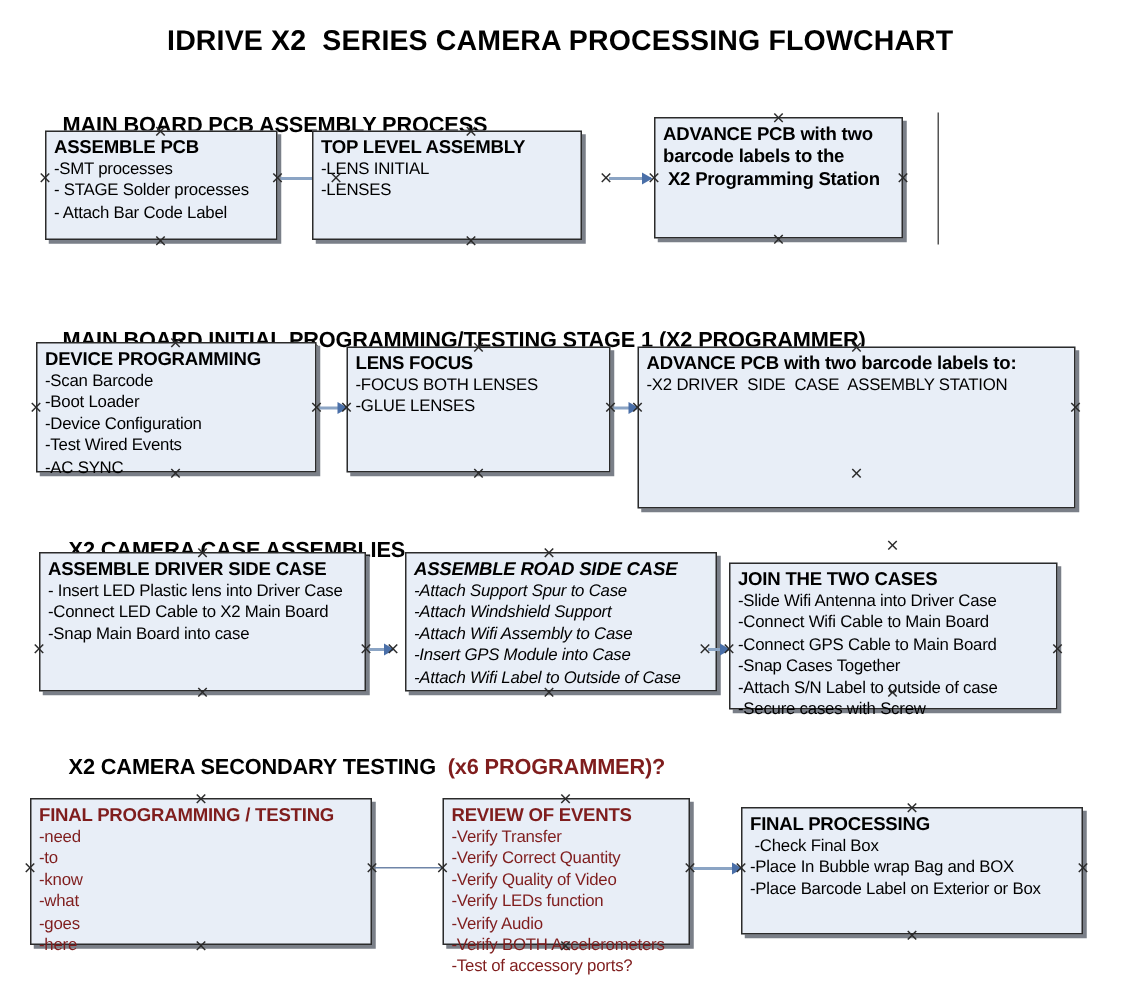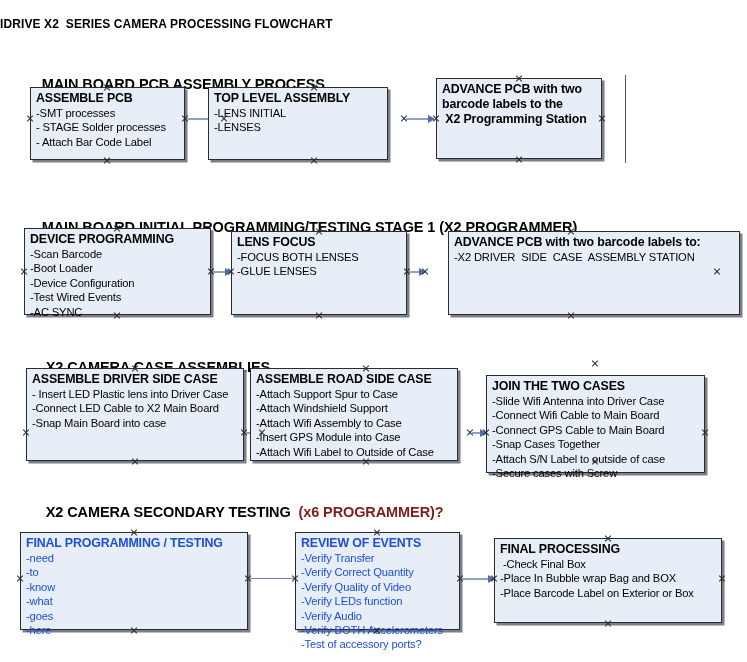--- a/index.html
+++ b/index.html
@@ -22,21 +22,22 @@
     width: 747px;
     height: 662px;
   }
 
   
   .main-title {
     position: absolute;
     left: 0;
     top: 17px;
     width: 747px;
-    font-size: 12px;
+    text-align: center;
+    font-size: 19px;
     font-weight: bold;
     letter-spacing: 0.1px;
     white-space: pre;
   }
   .section-title {
     position: absolute;
     font-size: 14.5px;
     font-weight: bold;
     white-space: pre;
     letter-spacing: -0.1px;
@@ -61,21 +62,21 @@
     line-height: 15px;
     white-space: pre;
     letter-spacing: -0.15px;
   }
   .box .li {
     font-size: 11.2px;
     line-height: 14.4px;
     white-space: pre;
     letter-spacing: -0.15px;
   }
-  .box.red .hd, .box.red .li { color: #1d4ed8; }
+  .box.red .hd, .box.red .li { color: #7f1d1d; }
 
   .box .li.overflow {
     position: relative;
     z-index: 5;
   }
 
   
   .handle {
     position: absolute;
     width: 9px;
@@ -190,21 +191,21 @@
     <div class="li">-FOCUS BOTH LENSES</div>
     <div class="li">-GLUE LENSES</div>
   </div>
   <div class="handle" style="left:231px; top:271px;"></div>
   <div class="handle" style="left:319px; top:231px;"></div>
   <div class="handle" style="left:319px; top:315px;"></div>
   <div class="handle" style="left:407px; top:271px;"></div>
 
   <div class="arrow" style="left:409px; top:271px; width:16px;"></div>
 
-  <div class="box" style="left:448px; top:231px; width:292px; height:84px;">
+  <div class="box" style="left:425px; top:231px; width:292px; height:108px;">
     <div class="hd">ADVANCE PCB with two barcode labels to:</div>
     <div class="li">-X2 DRIVER  SIDE  CASE  ASSEMBLY STATION</div>
   </div>
   <div class="handle" style="left:425px; top:271px;"></div>
   <div class="handle" style="left:571px; top:231px;"></div>
   <div class="handle" style="left:571px; top:315px;"></div>
   <div class="handle" style="left:717px; top:271px;"></div>
 
   <div class="section-title" style="left:30px; top:343px;">
     <span>X2 CAMERA CASE ASSEMBLIES</span>
@@ -216,21 +217,21 @@
     <div class="li">-Connect LED Cable to X2 Main Board</div>
     <div class="li">-Snap Main Board into case</div>
   </div>
   <div class="handle" style="left:26px; top:432px;"></div>
   <div class="handle" style="left:135px; top:368px;"></div>
   <div class="handle" style="left:135px; top:461px;"></div>
   <div class="handle" style="left:244px; top:432px;"></div>
 
   <div class="arrow" style="left:246px; top:432px; width:16px;"></div>
 
-  <div class="box" style="left:250px; top:368px; width:208px; height:93px;">
+  <div class="box" style="left:270px; top:368px; width:208px; height:93px;font-style:italic;">
     <div class="hd">ASSEMBLE ROAD SIDE CASE</div>
     <div class="li">-Attach Support Spur to Case</div>
     <div class="li">-Attach Windshield Support</div>
     <div class="li">-Attach Wifi Assembly to Case</div>
     <div class="li">-Insert GPS Module into Case</div>
     <div class="li">-Attach Wifi Label to Outside of Case</div>
   </div>
   <div class="handle" style="left:262px; top:432px;"></div>
   <div class="handle" style="left:366px; top:368px;"></div>
   <div class="handle" style="left:366px; top:461px;"></div>

